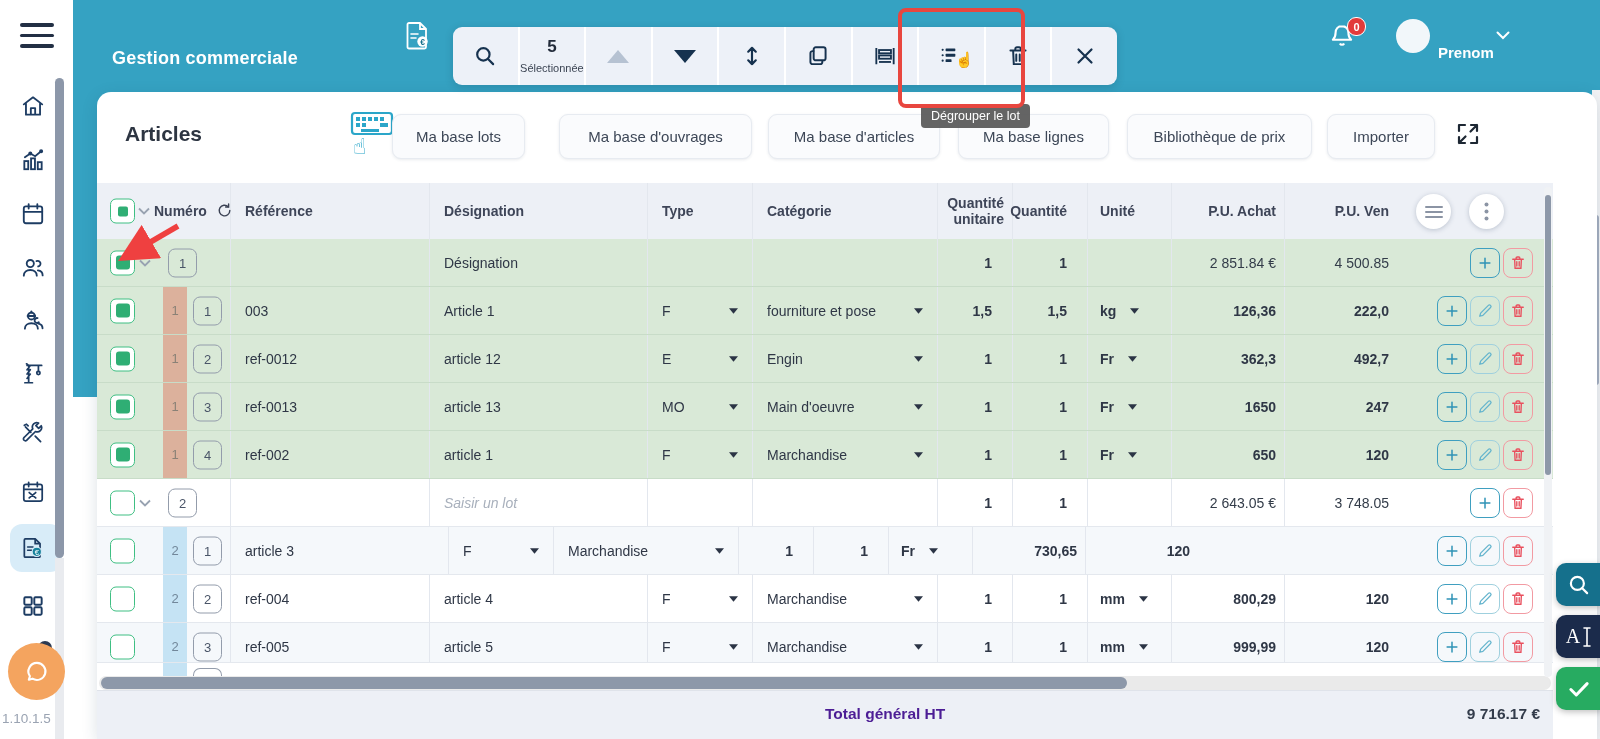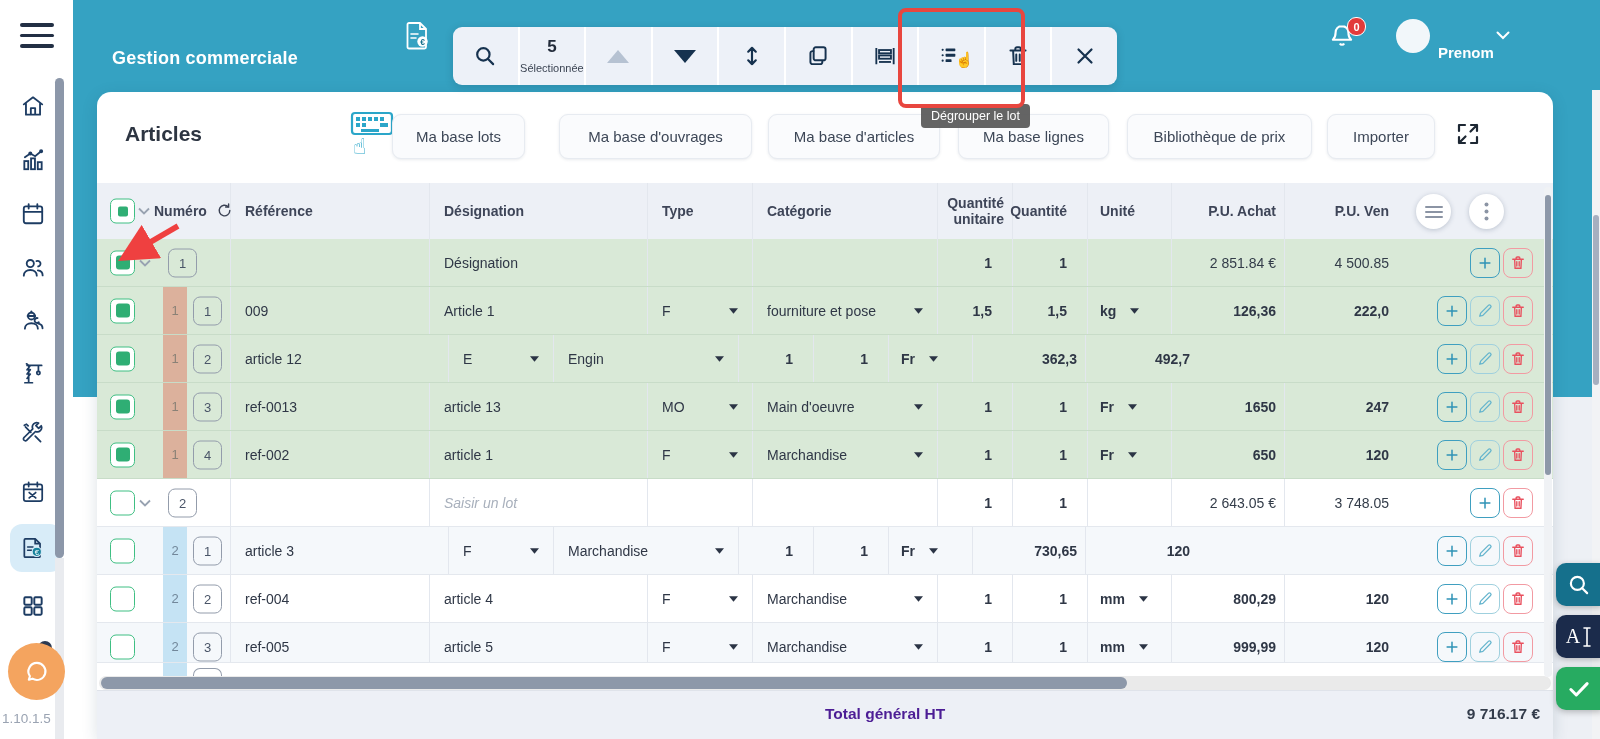--- a/index.html
+++ b/index.html
@@ -37,21 +37,21 @@
   .tri.down{border-top:13px solid #16324f;}
   .hand{position:absolute;font-size:15px;color:#16324f;z-index:11;}
   .bell{position:absolute;left:1328px;top:22px;width:28px;height:28px;z-index:6;cursor:pointer;}
   .badge{position:absolute;left:1347px;top:17px;min-width:13px;height:17px;padding:0 2px;background:#e23b3b;border:1.5px solid #fff;
          border-radius:9px;color:#fff;font-size:11px;font-weight:bold;display:flex;align-items:center;justify-content:center;z-index:7;}
   .avatar{position:absolute;left:1396px;top:19px;width:34px;height:34px;border-radius:50%;background:#f2f7fa;z-index:6;cursor:pointer;}
   .user-name{position:absolute;left:1438px;top:44px;font-size:15px;font-weight:600;color:#fff;z-index:6;cursor:pointer;}
   .user-chev{position:absolute;left:1496px;top:31px;z-index:6;cursor:pointer;}
   
   .card{position:absolute;left:97px;top:92px;width:1456px;height:647px;background:#fff;border-radius:14px 14px 0 0;
-        box-shadow:0 4px 16px rgba(20,60,90,.15);z-index:8;}
+        box-shadow:0 4px 16px rgba(20,60,90,.15);z-index:8;padding-left:44px;}
   .card-head{position:absolute;left:0;top:0;width:100%;height:91px;}
   .page-title{position:absolute;left:28px;top:30px;font-size:21px;font-weight:bold;color:#2d3542;}
   .kb-ico{position:absolute;left:248px;top:14px;width:50px;height:52px;}
   .head-btn{position:absolute;top:22px;height:43px;background:#fafbfd;border:1px solid #e7ebf1;border-radius:9px;
             box-shadow:0 1px 3px rgba(40,60,90,.10);font-size:15px;color:#3d4757;display:flex;align-items:center;justify-content:center;cursor:pointer;}
   .expand-btn{position:absolute;left:1356px;top:27px;width:30px;height:30px;cursor:pointer;}
   
   .thead{position:absolute;left:0;top:91px;width:1456px;height:56px;background:#edf0f6;display:flex;
          font-size:14px;font-weight:bold;color:#3e4558;border-bottom:1px solid #dfe3ea;}
   .th,.td{box-sizing:border-box;border-right:1px solid #e3e7ee;display:flex;align-items:center;}
@@ -437,21 +437,21 @@
               </svg>
             </button>
           </div>
         </div>
         <div class="trow g1 article">
           <div class="td cl-sel">
             <span class="cb checked"></span>
             <span class="lot-band">1</span>
             <span class="numbox artpos">1</span>
           </div>
-          <div class="td cl-ref">009</div>
+          <div class="td cl-ref">003</div>
           <div class="td cl-des">
             <span>Article 1</span>
           </div>
           <div class="td cl-type">
             <span>F</span>
             <span>
               <svg class="caret" viewBox="0 0 10 6">
                 <path d="M0 0h10L5 6z" fill="currentColor"></path>
               </svg>
             </span>
@@ -493,20 +493,21 @@
               </svg>
             </button>
           </div>
         </div>
         <div class="trow g1 article">
           <div class="td cl-sel">
             <span class="cb checked"></span>
             <span class="lot-band">1</span>
             <span class="numbox artpos">2</span>
           </div>
+          <div class="td cl-ref">ref-0012</div>
           <div class="td cl-des">
             <span>article 12</span>
           </div>
           <div class="td cl-type">
             <span>E</span>
             <span>
               <svg class="caret" viewBox="0 0 10 6">
                 <path d="M0 0h10L5 6z" fill="currentColor"></path>
               </svg>
             </span>

